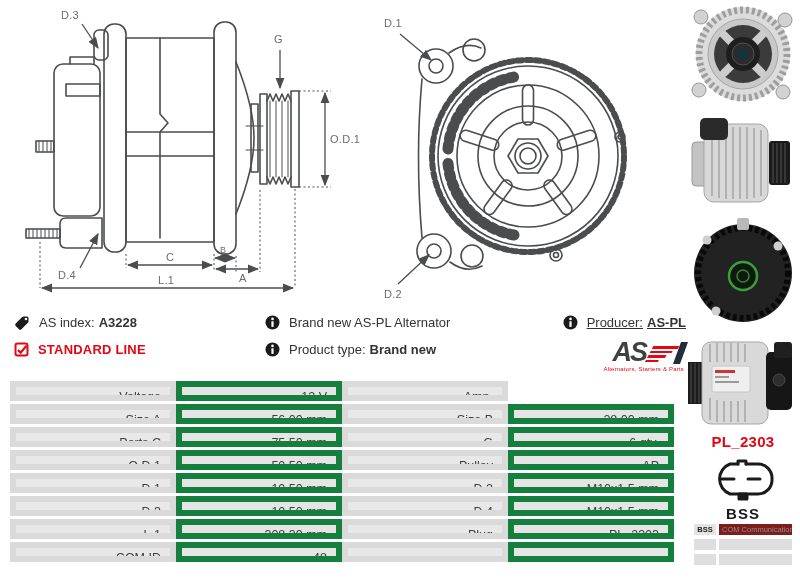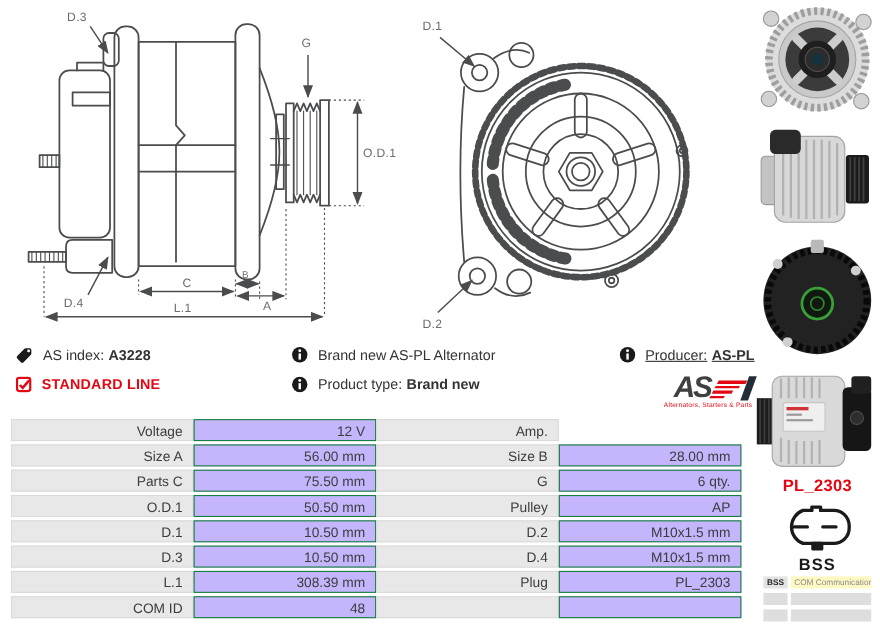--- a/index.html
+++ b/index.html
@@ -23,21 +23,21 @@
   #photo-3 { top:216px; height:112px; }
   #photo-4 { top:336px; height:92px;  }
   .plug-code { top:433px; text-align:center; font-size:15px; font-weight:bold; color:#e30613; letter-spacing:.3px; }
   .connector-wrap { top:456px; text-align:center; }
   .connector-wrap svg { width:74px; height:50px; }
   .bss-label { top:505px; text-align:center; font-size:15px; font-weight:bold; color:#1a1a1a; letter-spacing:1px; }
   .com-table { top:524px; left:8px !important; width:98px !important; }
   .com-row { display:flex; gap:3px; margin-bottom:4px; }
   .com-cell { height:11px; font-size:7.5px; line-height:11px; padding:0 3px; box-sizing:border-box; }
   .com-key  { width:22px; background:#e3e3e3; font-weight:bold; color:#222; text-align:center; }
-  .com-val  { flex:1; background:#fef9c3; color:#8d8d8d; white-space:nowrap; overflow:hidden; }
+  .com-val  { flex:1; background:#7f1d1d; color:#8d8d8d; white-space:nowrap; overflow:hidden; }
   .com-empty .com-key, .com-empty .com-val { background:#dedede; }
 
   
   .info-bar { position:absolute; left:14px; top:312px; width:674px; height:66px; font-size:13px; color:#333; }
   .ib-col { position:absolute; top:0; }
   .ib-col1 { left:0; }
   .ib-col2 { left:251px; }
   .ib-col3 { right:2px;text-decoration:underline; }
   .ib-row { display:flex; align-items:center; height:21px; margin-bottom:6px; white-space:nowrap; }
   .ib-col3 .ib-row { justify-content:flex-end; }
@@ -56,23 +56,23 @@
   .as-logo-stripes i:nth-child(2){ width:22px; }
   .as-logo-stripes i:nth-child(3){ width:18px; }
   .as-logo-stripes i:nth-child(4){ width:13px; }
   .as-logo-flag { width:7px; height:22px; background:#232c39; transform:skewX(-20deg); margin-left:2px; }
   .as-logo-tagline { font-size:6px; color:#e30613; margin-top:2px; letter-spacing:.2px; }
 
   
   .spec-table { position:absolute; left:10px; top:381px; width:664px; }
   .spec-row { display:grid; grid-template-columns:1fr 1fr 1fr 1fr; height:20px; margin-bottom:3px; }
   .cell { box-sizing:border-box; font-size:12.5px; line-height:18px; padding:1px 9px 0 9px;
-          text-align:right; color:#3d3d3d; border:1px solid #15803d; white-space:nowrap; overflow:hidden; }
+          text-align:right; color:#3d3d3d; border:6px solid #15803d; white-space:nowrap; overflow:hidden; }
   .cell.lab { background:#e8e8e8; border-color:#dadada; }
-  .cell.val { background:#c4b5fd; }
+  .cell.val { background:#e5e5e5; }
 </style>
 </head>
 <body>
 
 <div class="sheet">
 
   <div class="drawing" id="side-drawing">
     <svg viewBox="0 0 352 306">
       <defs>
         <marker id="ah1" markerWidth="9" markerHeight="7" refX="8" refY="3.5" orient="auto-start-reverse">

